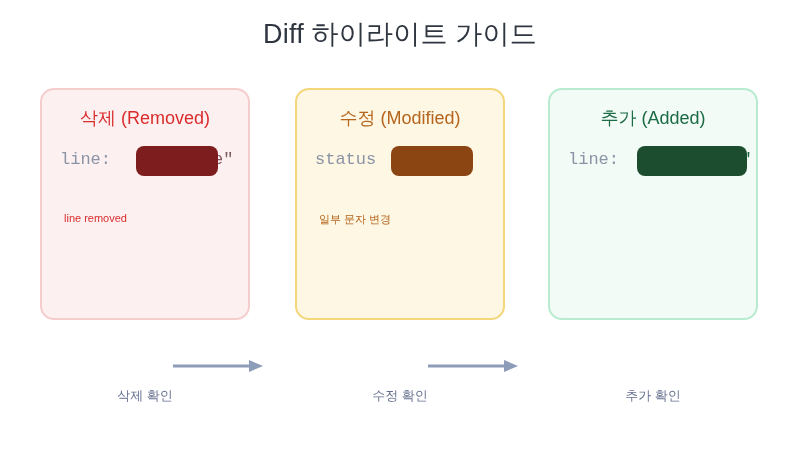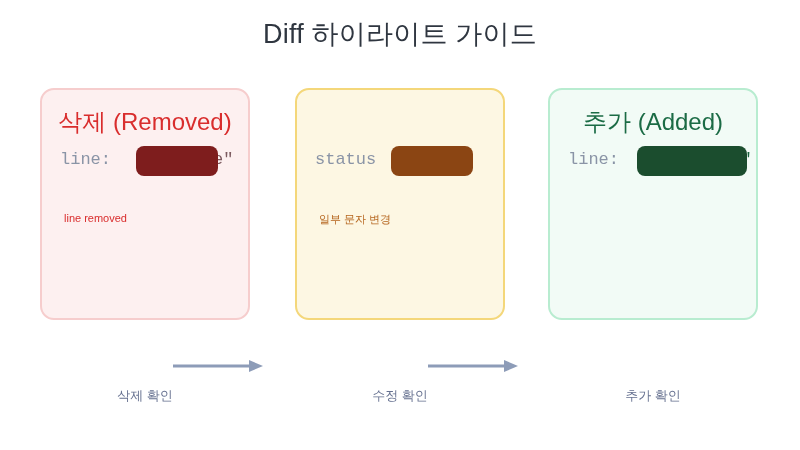--- a/index.html
+++ b/index.html
@@ -37,21 +37,21 @@
     border-width: 2px;
     border-style: solid;
     box-sizing: border-box;
   }
   .card-title {
     position: absolute;
     top: 16px;
     left: 0;
     width: 100%;
     text-align: center;
-    font-size: 24px;
+    font-size: 18px;
     white-space: nowrap;
   }
   .card-code {
     position: absolute;
     top: 60px;
     left: 18px;
     font-family: "Liberation Mono", "DejaVu Sans Mono", monospace;
     font-size: 17px;
     white-space: nowrap;
     letter-spacing: 0px;
@@ -154,20 +154,21 @@
 <div id="page-title">Diff 하이라이트 가이드</div>
 
 <div class="card" id="card-removed">
   <div class="card-title">삭제 (Removed)</div>
   <div class="card-code"><span>line: </span><span style="visibility:hidden">&nbsp;&nbsp;&nbsp;&nbsp;&nbsp;&nbsp;</span><span class="tail">alue"</span></div>
   <div class="card-note">line removed</div>
 </div>
 <div class="hl" id="hl-removed"></div>
 
 <div class="card" id="card-modified">
+  <div class="card-title">수정 (Modified)</div>
   <div class="card-code"><span>status</span><span style="visibility:hidden">&nbsp;&nbsp;&nbsp;&nbsp;&nbsp;&nbsp;&nbsp;</span><span class="tail">t"</span></div>
   <div class="card-note">일부 문자 변경</div>
 </div>
 <div class="hl" id="hl-modified"></div>
 
 <div class="card" id="card-added">
   <div class="card-title">추가 (Added)</div>
   <div class="card-code"><span>line:</span><span style="visibility:hidden">&nbsp;&nbsp;&nbsp;&nbsp;&nbsp;&nbsp;&nbsp;&nbsp;&nbsp;</span><span class="tail">lue"</span></div>
 </div>
 <div class="hl" id="hl-added"></div>

